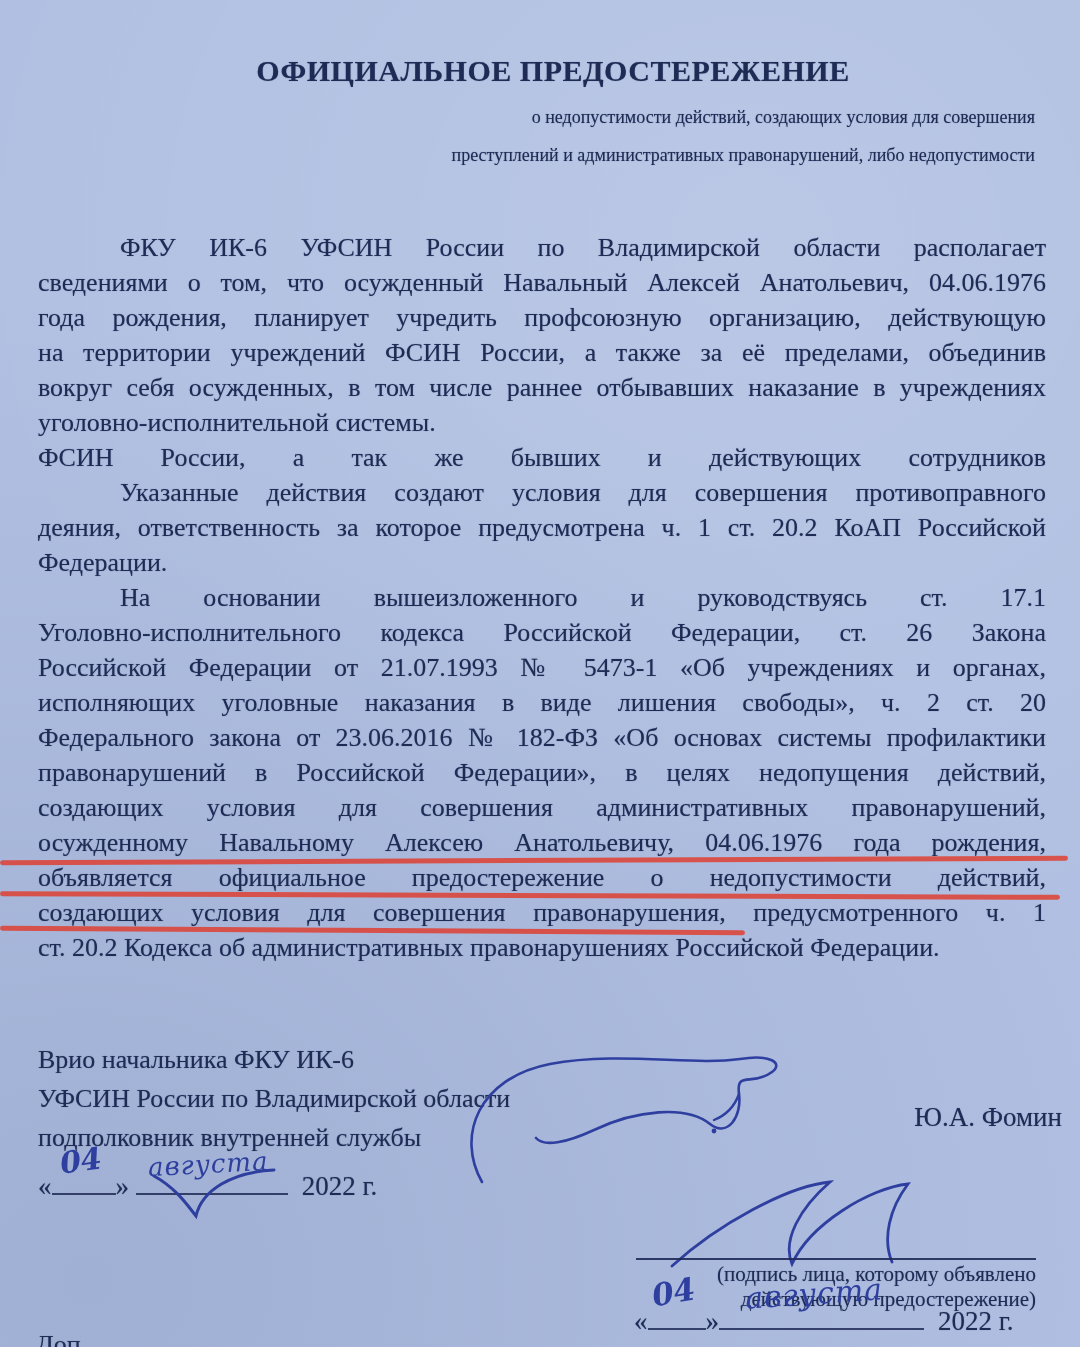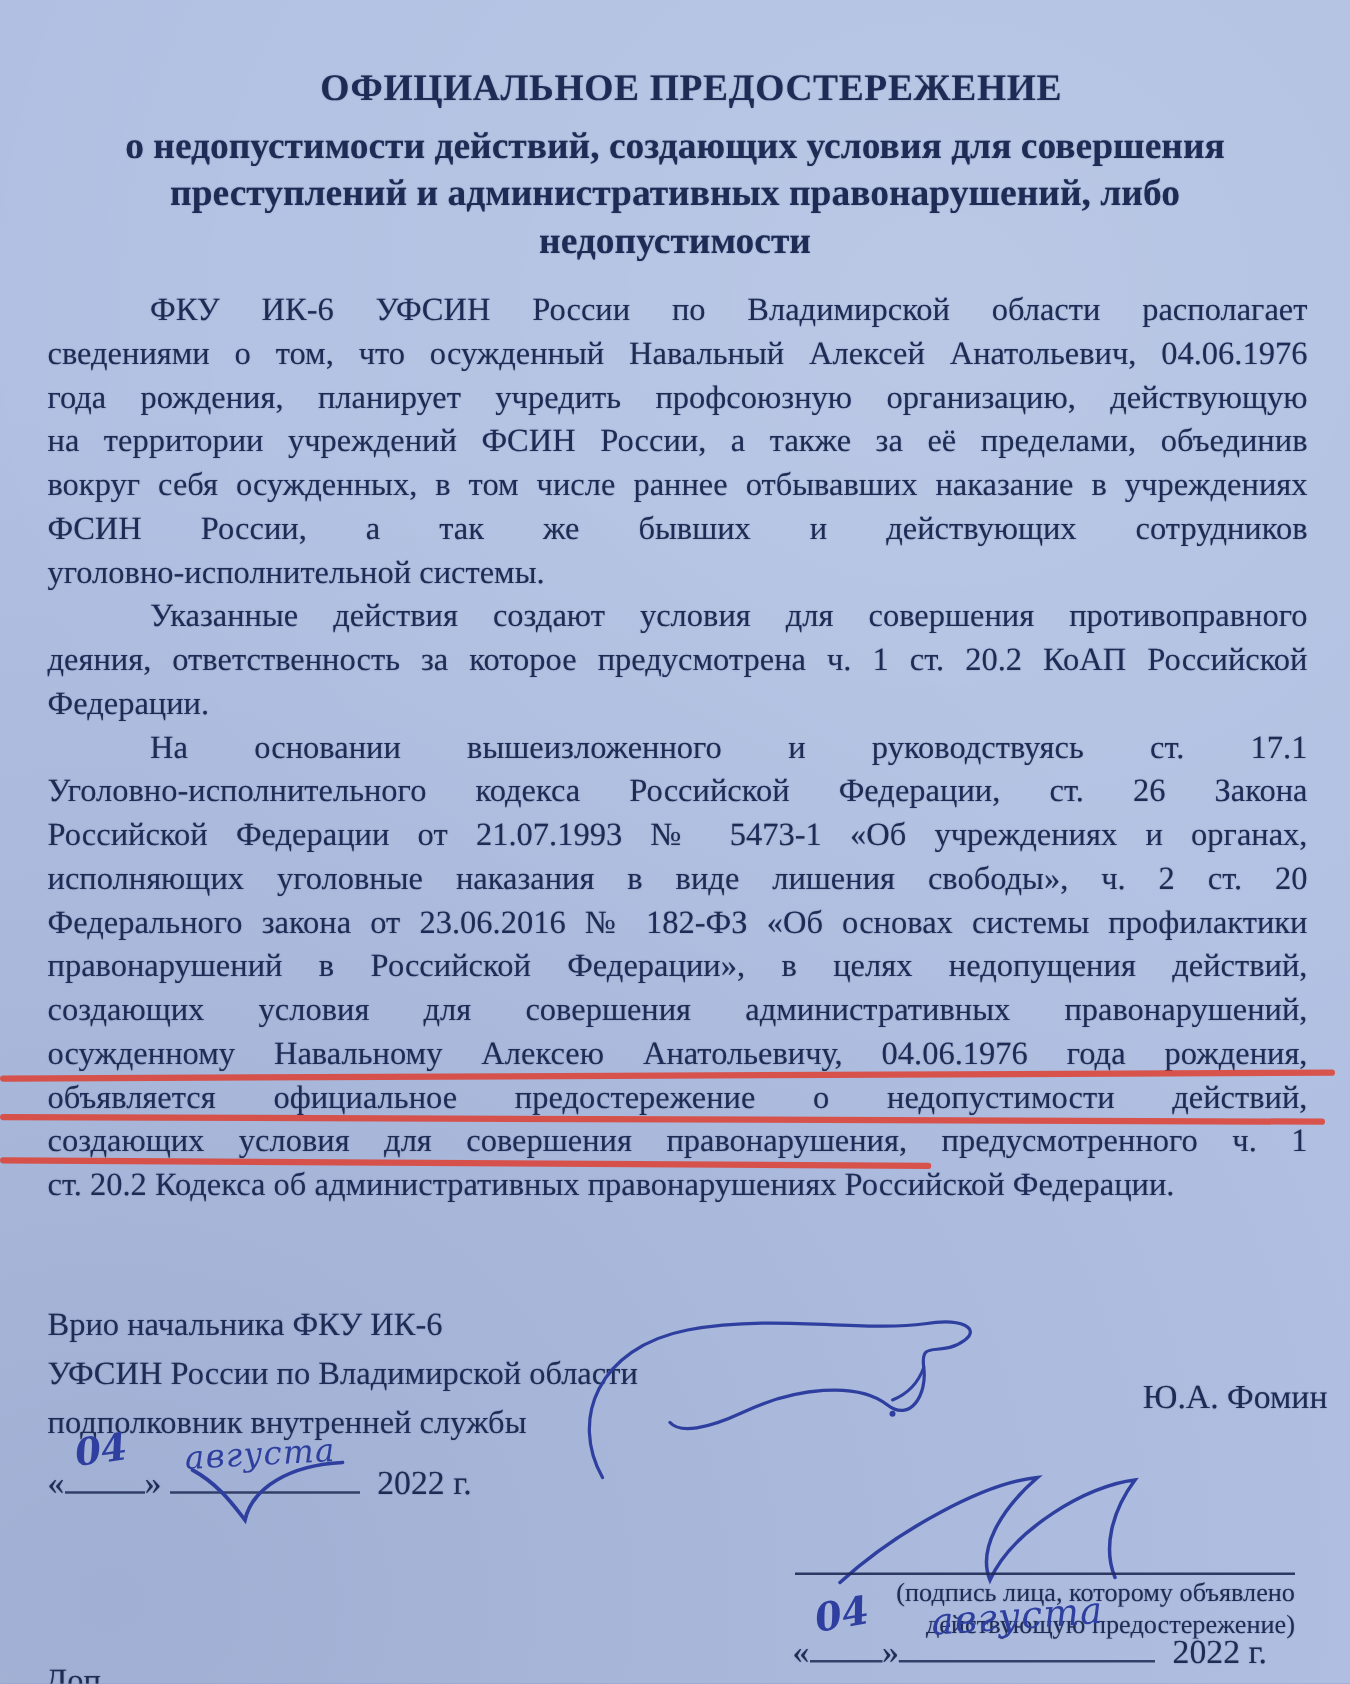--- a/index.html
+++ b/index.html
@@ -19,22 +19,22 @@
   }
 
   
   .title {
     position:absolute; top:54px; left:0; width:100%;
     margin:0; text-align:center;
     font-size:30px; font-weight:bold; letter-spacing:.5px;
   }
   .subtitle {
     position:absolute; top:98px; left:45px; width:990px;
-    text-align:center; font-weight:bold;
-    font-size:30px; line-height:38px;
+    text-align:right; font-weight:normal;
+    font-size:18px; line-height:38px;
   }
 
   
   .body-text {
     position:absolute; top:230px; left:38px; width:1008px;
     font-size:26px; line-height:35px;
   }
   .line { position:relative; text-align:justify; text-align-last:justify; white-space:nowrap; }
   .line, .line span { white-space:normal; }
   .line.first   { text-indent:82px; }
@@ -103,22 +103,22 @@
     <div>преступлений и административных правонарушений, либо недопустимости</div>
   </div>
 
   <div class="body-text">
 
     <div class="line first">ФКУ ИК-6 УФСИН России по Владимирской области располагает</div>
     <div class="line">сведениями о том, что осужденный Навальный Алексей Анатольевич, 04.06.1976</div>
     <div class="line">года рождения, планирует учредить профсоюзную организацию, действующую</div>
     <div class="line">на территории учреждений ФСИН России, а также за её пределами, объединив</div>
     <div class="line">вокруг себя осужденных, в том числе раннее отбывавших наказание в учреждениях</div>
+    <div class="line endline">уголовно-исполнительной системы.</div>
     <div class="line">ФСИН России, а так же бывших и действующих сотрудников</div>
-    <div class="line endline">уголовно-исполнительной системы.</div>
 
     <div class="line first">Указанные действия создают условия для совершения противоправного</div>
     <div class="line">деяния, ответственность за которое предусмотрена ч. 1 ст. 20.2 КоАП Российской</div>
     <div class="line endline">Федерации.</div>
 
     <div class="line first">На основании вышеизложенного и руководствуясь ст. 17.1</div>
     <div class="line">Уголовно-исполнительного кодекса Российской Федерации, ст. 26 Закона</div>
     <div class="line">Российской Федерации от 21.07.1993 № 5473-1 «Об учреждениях и органах,</div>
     <div class="line">исполняющих уголовные наказания в виде лишения свободы», ч. 2 ст. 20</div>
     <div class="line">Федерального закона от 23.06.2016 № 182-ФЗ «Об основах системы профилактики</div>

